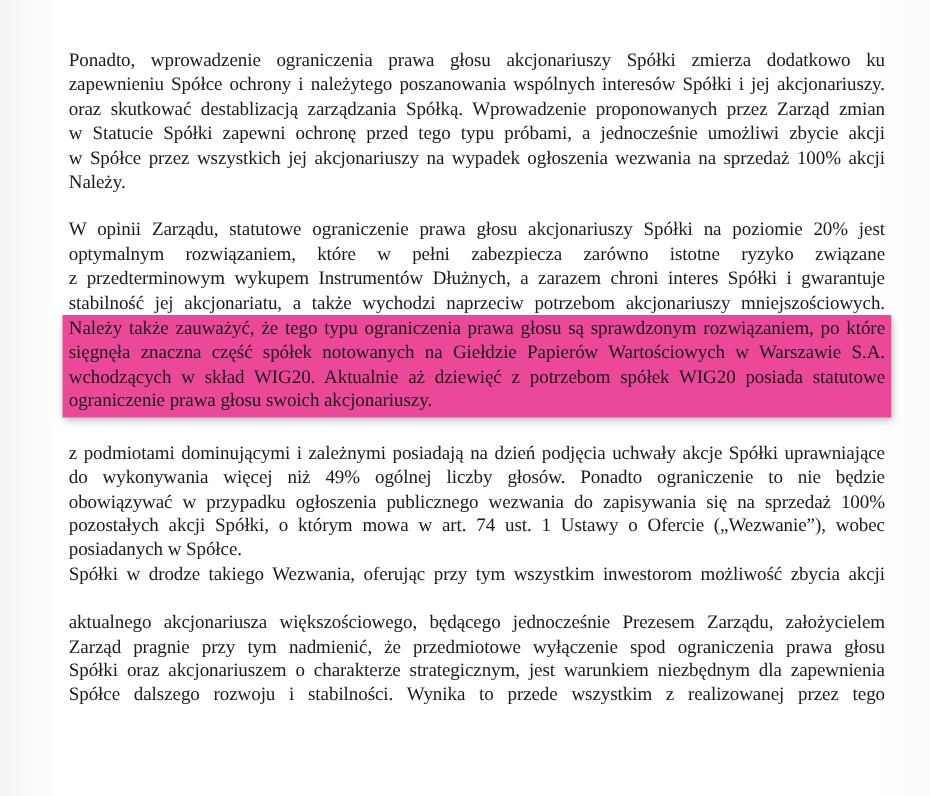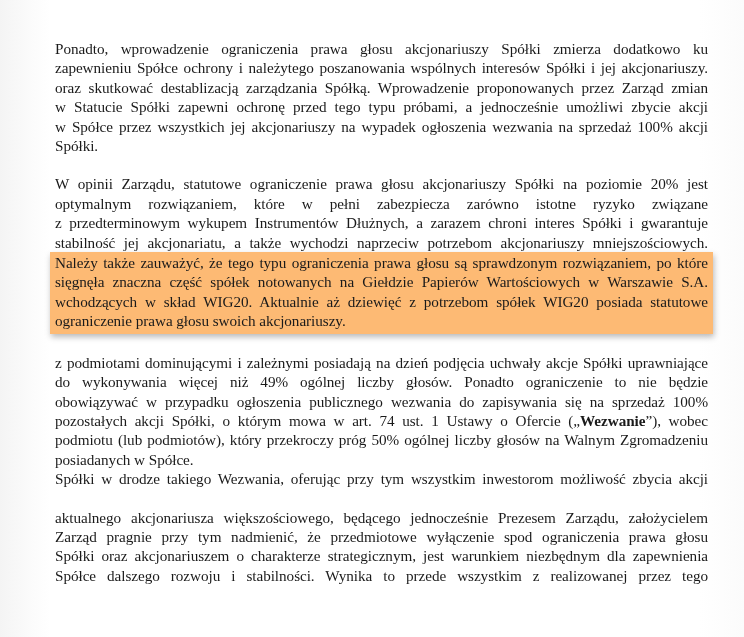--- a/index.html
+++ b/index.html
@@ -35,61 +35,60 @@
       white-space: nowrap;
     }
     .para .ln.last {
       text-align-last: left;
     }
     .highlight {
       position: relative;
       margin-left: -5px;
       margin-right: -5px;
       padding: 1px 5px 3px 5px;
-      background: #fdba74;
+      background: #ec4899;
       box-shadow: 1px 3px 6px rgba(0,0,0,0.28);
     }
     .highlight .ln { text-align-last: justify; }
     .highlight .ln.last { text-align-last: left; }
-    .bold { font-weight: bold; }
+    .bold { font-weight: normal; }
     .p2-highlight { margin-bottom: 19px; }
   </style>
 </head>
 <body>
 
 <div class="page">
 
   <div class="para">
     <span class="ln">Ponadto, wprowadzenie ograniczenia prawa głosu akcjonariuszy Spółki zmierza dodatkowo ku</span>
     <span class="ln">zapewnieniu Spółce ochrony i należytego poszanowania wspólnych interesów Spółki i jej akcjonariuszy.</span>
     <span class="ln">oraz skutkować destablizacją zarządzania Spółką. Wprowadzenie proponowanych przez Zarząd zmian</span>
     <span class="ln">w Statucie Spółki zapewni ochronę przed tego typu próbami, a jednocześnie umożliwi zbycie akcji</span>
     <span class="ln">w Spółce przez wszystkich jej akcjonariuszy na wypadek ogłoszenia wezwania na sprzedaż 100% akcji</span>
-    <span class="ln last">Spółki.</span>
+    <span class="ln last">Należy.</span>
   </div>
 
   <div class="para p2-highlight">
     <span class="ln">W opinii Zarządu, statutowe ograniczenie prawa głosu akcjonariuszy Spółki na poziomie 20% jest</span>
     <span class="ln">optymalnym rozwiązaniem, które w pełni zabezpiecza zarówno istotne ryzyko związane</span>
     <span class="ln">z przedterminowym wykupem Instrumentów Dłużnych, a zarazem chroni interes Spółki i gwarantuje</span>
     <span class="ln">stabilność jej akcjonariatu, a także wychodzi naprzeciw potrzebom akcjonariuszy mniejszościowych.</span>
     <div class="highlight">
       <span class="ln">Należy także zauważyć, że tego typu ograniczenia prawa głosu są sprawdzonym rozwiązaniem, po które</span>
       <span class="ln">sięgnęła znaczna część spółek notowanych na Giełdzie Papierów Wartościowych w Warszawie S.A.</span>
       <span class="ln">wchodzących w skład WIG20. Aktualnie aż dziewięć z potrzebom spółek WIG20 posiada statutowe</span>
       <span class="ln last">ograniczenie prawa głosu swoich akcjonariuszy.</span>
     </div>
   </div>
 
   <div class="para">
     <span class="ln">z podmiotami dominującymi i zależnymi posiadają na dzień podjęcia uchwały akcje Spółki uprawniające</span>
     <span class="ln">do wykonywania więcej niż 49% ogólnej liczby głosów. Ponadto ograniczenie to nie będzie</span>
     <span class="ln">obowiązywać w przypadku ogłoszenia publicznego wezwania do zapisywania się na sprzedaż 100%</span>
     <span class="ln"><span>pozostałych akcji Spółki, o którym mowa w art. 74 ust. 1 Ustawy o Ofercie („</span><span class="bold">Wezwanie</span><span>”), wobec</span></span>
-    <span class="ln">podmiotu (lub podmiotów), który przekroczy próg 50% ogólnej liczby głosów na Walnym Zgromadzeniu</span>
     <span class="ln last">posiadanych w Spółce.</span>
     <span class="ln">Spółki w drodze takiego Wezwania, oferując przy tym wszystkim inwestorom możliwość zbycia akcji</span>
   </div>
 
   <div class="para">
     <span class="ln">aktualnego akcjonariusza większościowego, będącego jednocześnie Prezesem Zarządu, założycielem</span>
     <span class="ln">Zarząd pragnie przy tym nadmienić, że przedmiotowe wyłączenie spod ograniczenia prawa głosu</span>
     <span class="ln">Spółki oraz akcjonariuszem o charakterze strategicznym, jest warunkiem niezbędnym dla zapewnienia</span>
     <span class="ln">Spółce dalszego rozwoju i stabilności. Wynika to przede wszystkim z realizowanej przez tego</span>
 

